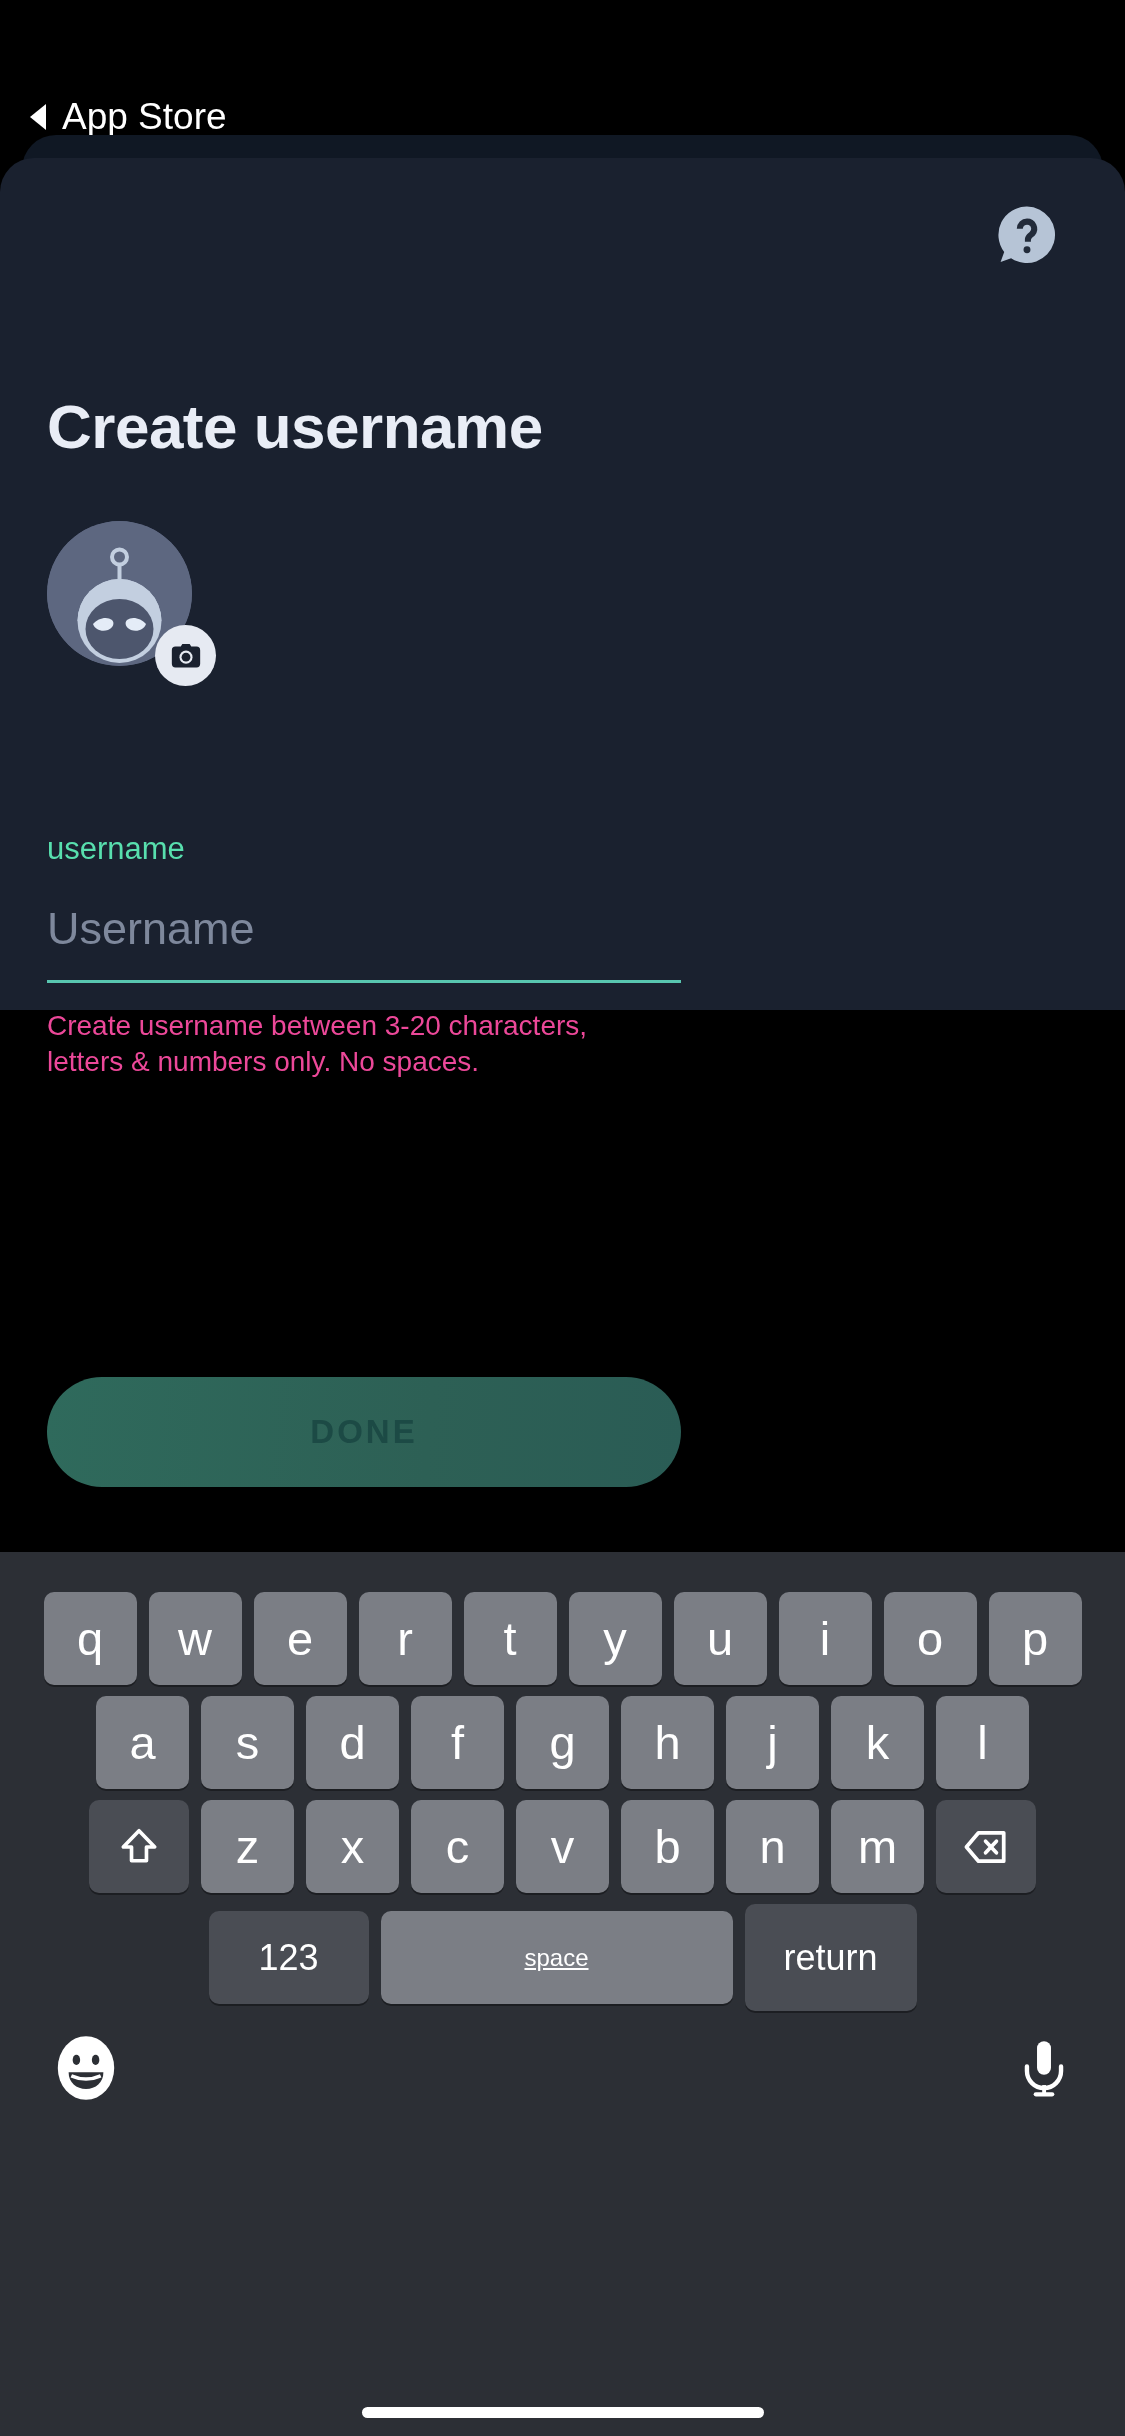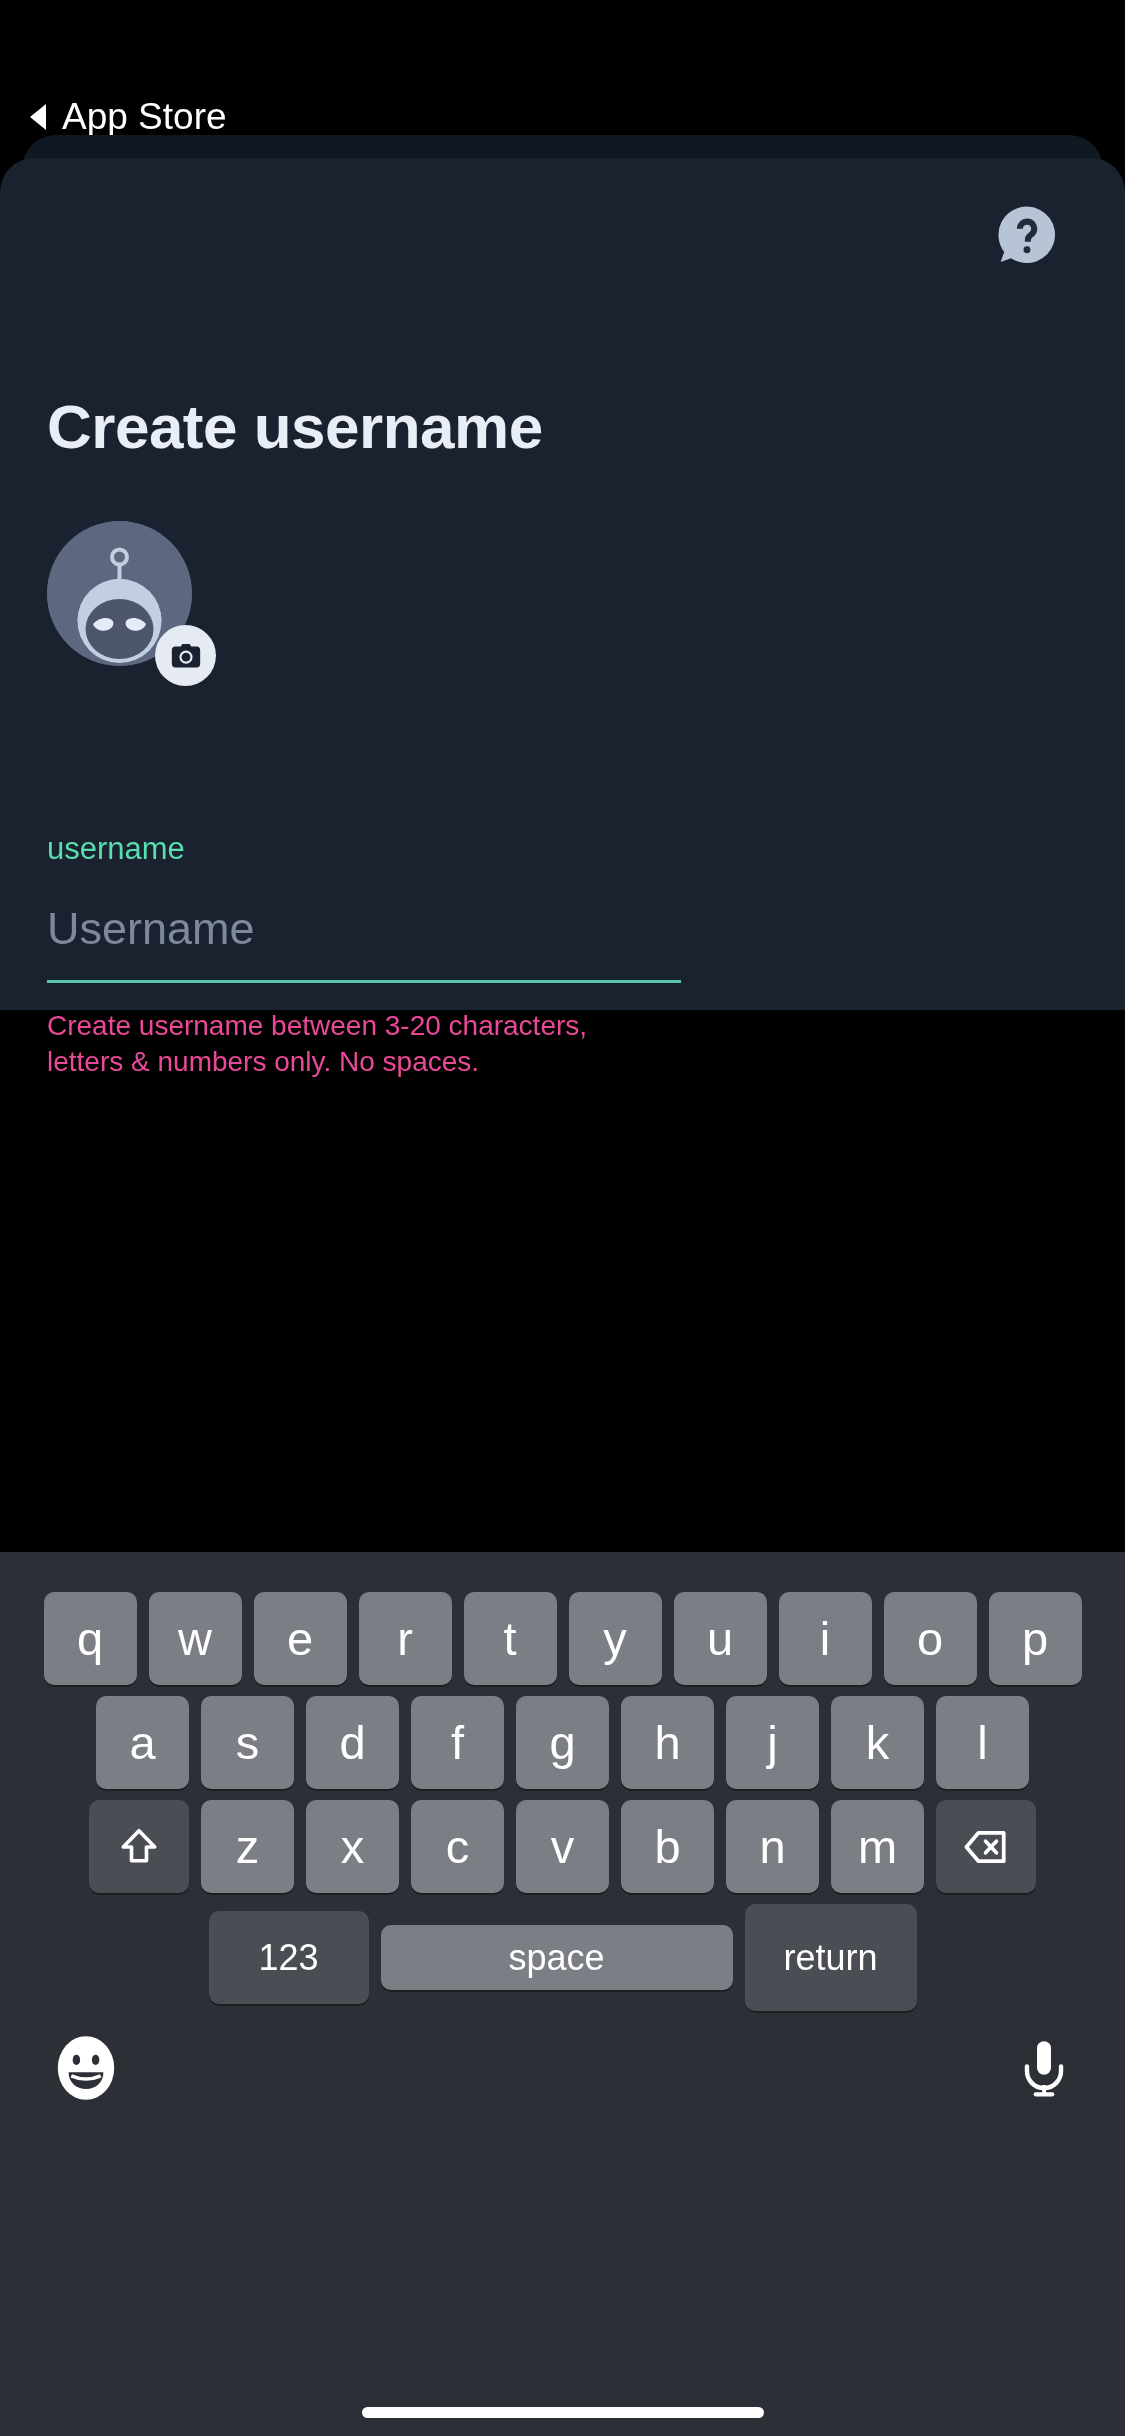--- a/index.html
+++ b/index.html
@@ -135,21 +135,21 @@
     color:#fff; font-size:47px; font-weight:400;
     display:flex; align-items:center; justify-content:center;
     box-shadow:0 2px 0 rgba(0,0,0,0.35);
     font-family:"Liberation Sans", sans-serif;
   }
   .key.letter { width:93px; height:93px; }
   .key.dark { background:#4a4d54; }
   .key.shift { width:100px; height:93px; }
   .key.backspace { width:100px; height:93px; }
   .key.num { width:160px; height:93px; font-size:36px; }
-  .key.space { width:352px; height:65px; font-size:36px; }
+  .key.space { width:352px; height:93px; font-size:24px;text-decoration:underline; }
   .key.return { width:172px; height:107px; font-size:36px; }
 
   #kb-bottom {
     position:absolute; left:0; top:470px; width:1125px; height:110px;
   }
   #emoji-key { position:absolute; left:50px; top:10px; width:72px; height:72px; }
   #mic-key  { position:absolute; right:50px; top:6px; width:62px; height:80px; }
 
   #home-indicator {
     position:absolute; left:50%; transform:translateX(-50%);
@@ -203,20 +203,21 @@
         <circle cx="12" cy="12.8" r="3.1" fill="#1a212f"></circle>
       </svg>
     </div>
   </div>
 
   <div id="field-label">username</div>
   <input id="username-input" type="text" placeholder="Username" style="">
   <div id="field-underline"></div>
   <div id="helper-text">Create username between 3-20 characters, letters &amp; numbers only. No spaces.</div>
 
+  <button id="done-button">DONE</button>
 
   <div id="keyboard">
 
     <div class="kb-row" id="kb-row-1">
         <div class="key letter">q</div>
         <div class="key letter">w</div>
         <div class="key letter">e</div>
         <div class="key letter">r</div>
         <div class="key letter">t</div>
         <div class="key letter">y</div>

